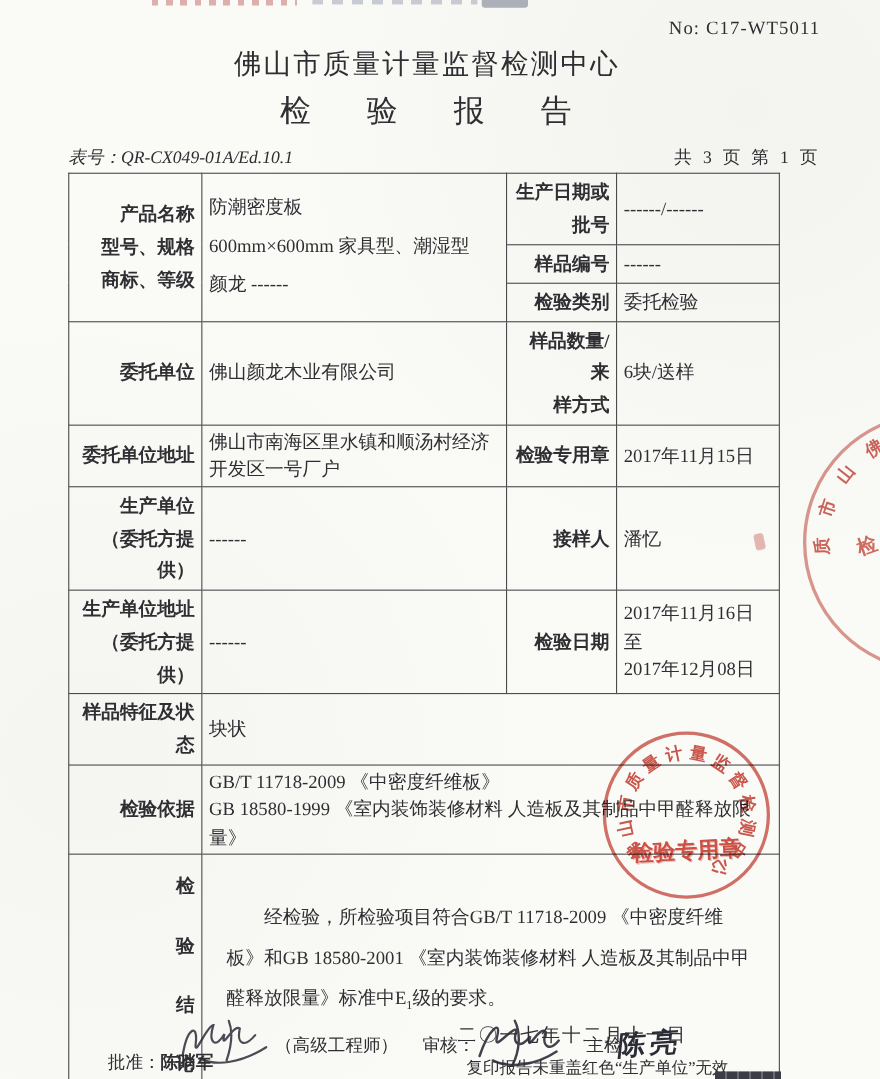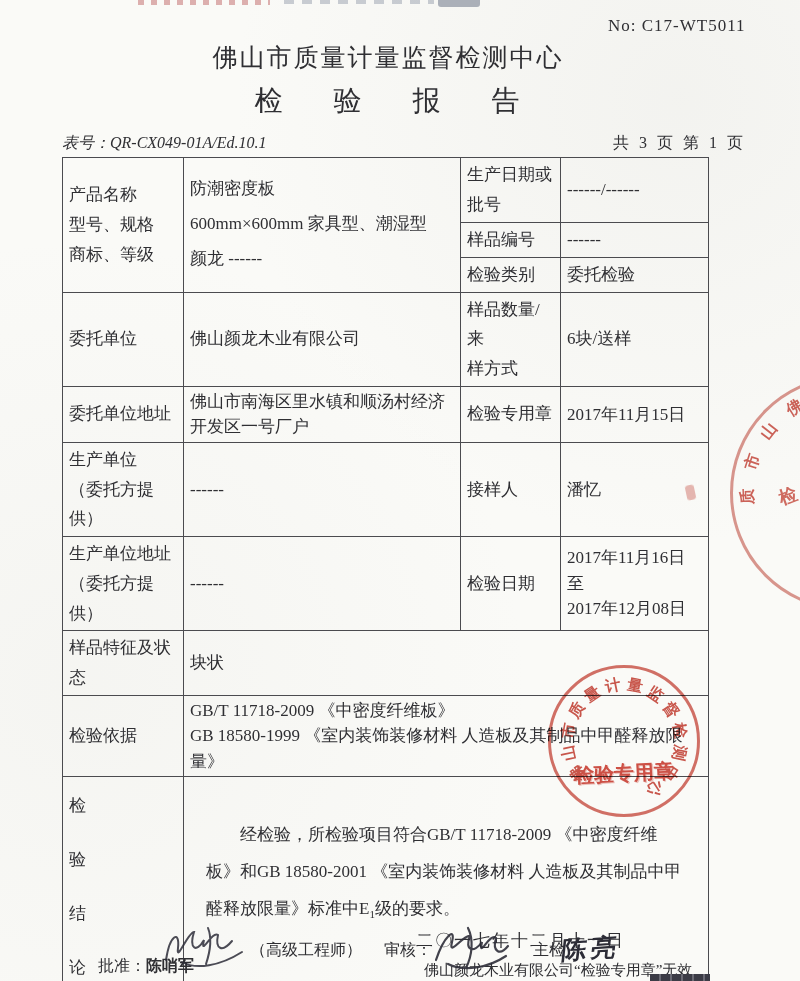--- a/index.html
+++ b/index.html
@@ -28,21 +28,21 @@
     border-collapse:collapse;table-layout:fixed;
     font-size:17px;
   }
   table.info td{
     border:1px solid #4b4b4f;
     padding:2px 6px;
     vertical-align:middle;
     white-space:pre-line;
     overflow:hidden;
   }
-  td.lbl{text-align:left;line-height:1.75;}
+  td.lbl{text-align:right;line-height:1.75;font-weight:bold;}
   td.val{text-align:left;padding-left:12px;line-height:1.5;}
   td.center{text-align:left;}
   td.tall-lbl{line-height:54px;padding:0;}
   .prod-lbl{line-height:2.05;}
   .prod-val{line-height:2.05;}
   .basis-val{line-height:1.45;padding-left:14px;}
   .concl-cell{position:relative;vertical-align:top;}
   .concl-para{padding:8px 14px 0 16px;text-indent:2em;line-height:2.18;}
   .concl-para sub{font-size:11px;}
   .concl-date{position:absolute;left:232px;top:152px;letter-spacing:2px;font-size:17px;white-space:nowrap;}
@@ -173,21 +173,21 @@
 GB 18580-1999 《室内装饰装修材料  人造板及其制品中甲醛释放限量》</td>
     </tr>
     <tr style="height:204px;">
       <td class="lbl tall-lbl">检
 验
 结
 论</td>
       <td class="concl-cell" colspan="3">
         <div class="concl-para"><span>经检验，所检验项目符合GB/T 11718-2009 《中密度纤维板》和GB 18580-2001 《室内装饰装修材料  人造板及其制品中甲醛释放限量》标准中E</span><sub>1</sub><span>级的要求。</span></div>
         <div class="concl-date">二〇一七年十二月十一日</div>
-        <div class="concl-note">佛山颜龙木业有限公司“检验专用章”无效</div>
+        <div class="concl-note">复印报告未重盖红色“生产单位”无效</div>
       </td>
     </tr>
 
   </tbody>
     </table>
 
   <div class="footer">
     <span class="f-item" style="left:62px;top:26px;padding-left:36px;"><span>批准：</span><span class="bold-name">陈哨军</span></span>
     <svg class="sig-svg" style="left:158px;top:-8px;" width="92" height="52" viewBox="0 0 92 52">
       <path d="M8,38 C12,12 22,8 20,26 C18,42 30,10 36,10 C31,26 38,32 46,18 C42,36 54,8 60,13 C57,27 64,31 74,19 M24,40 C38,48 62,44 84,30 M50,6 C54,16 52,30 48,42" fill="none" stroke="#2d2d38" stroke-width="2" stroke-linecap="round" opacity="0.85"></path>

